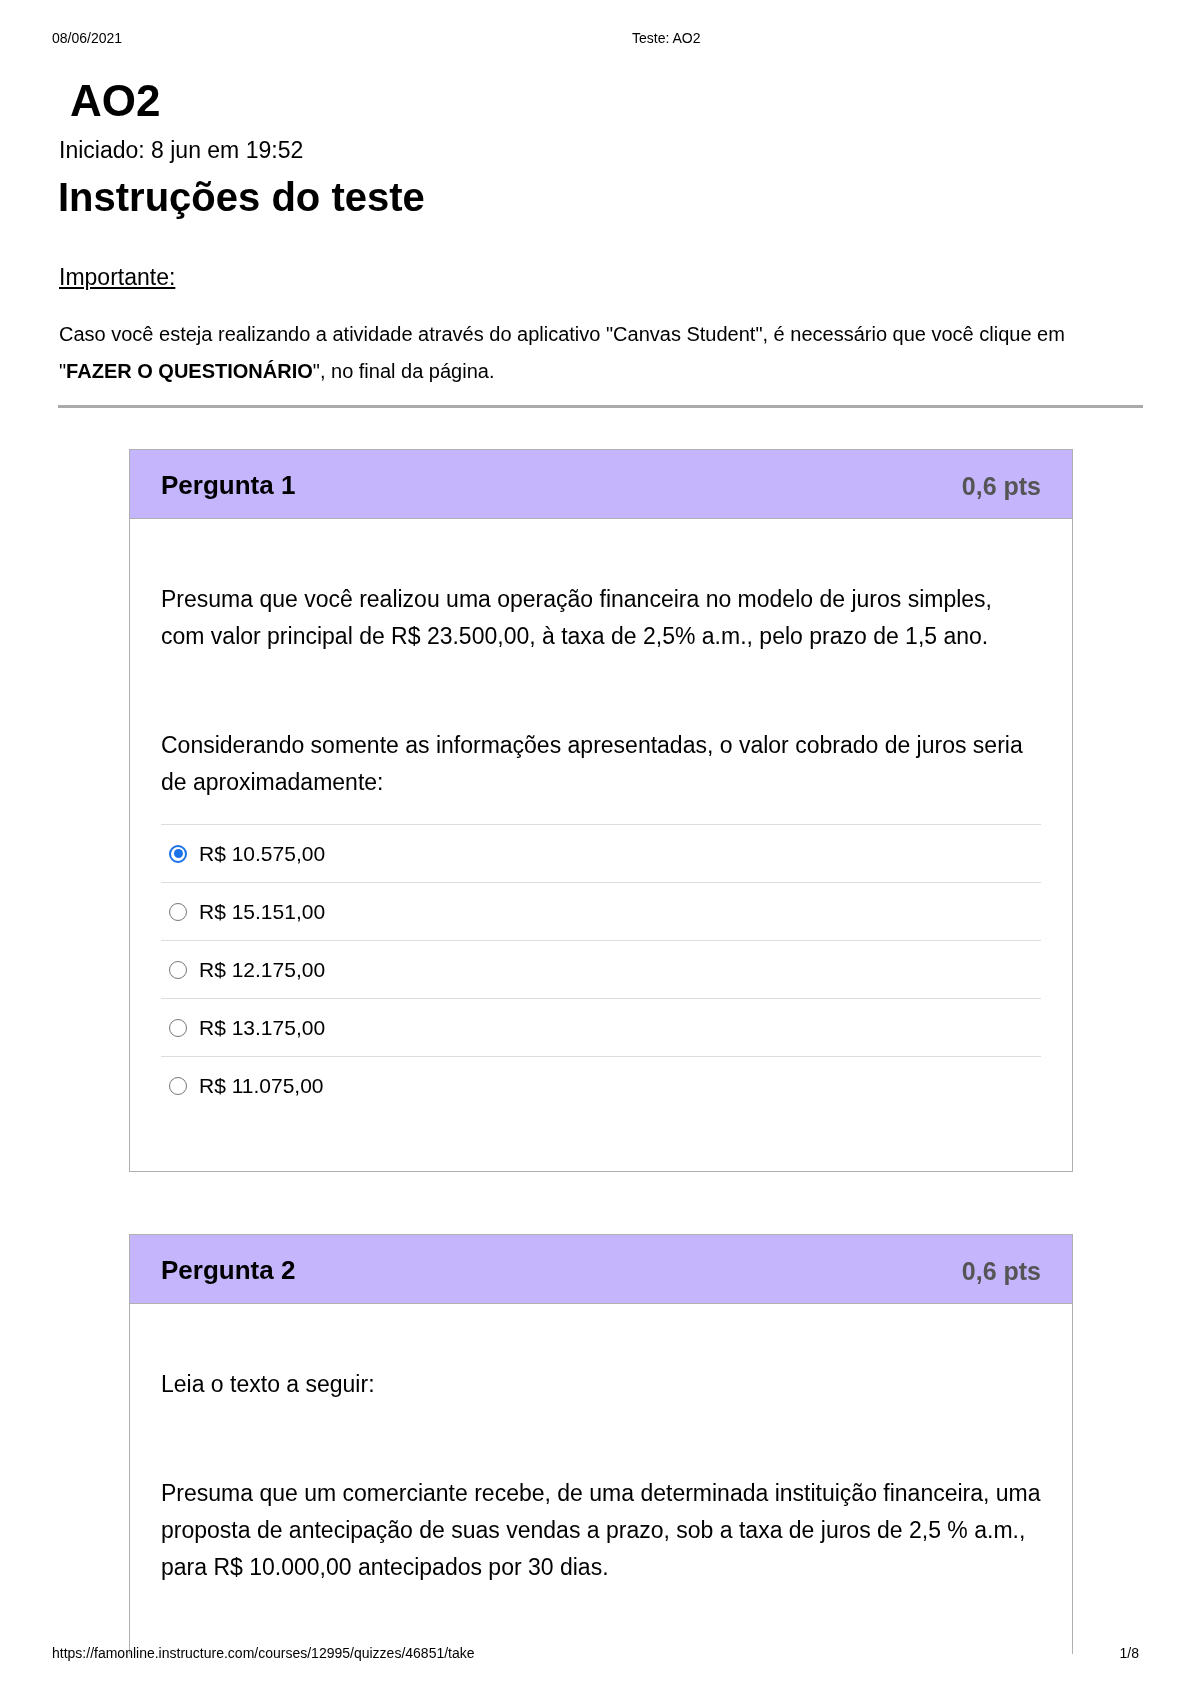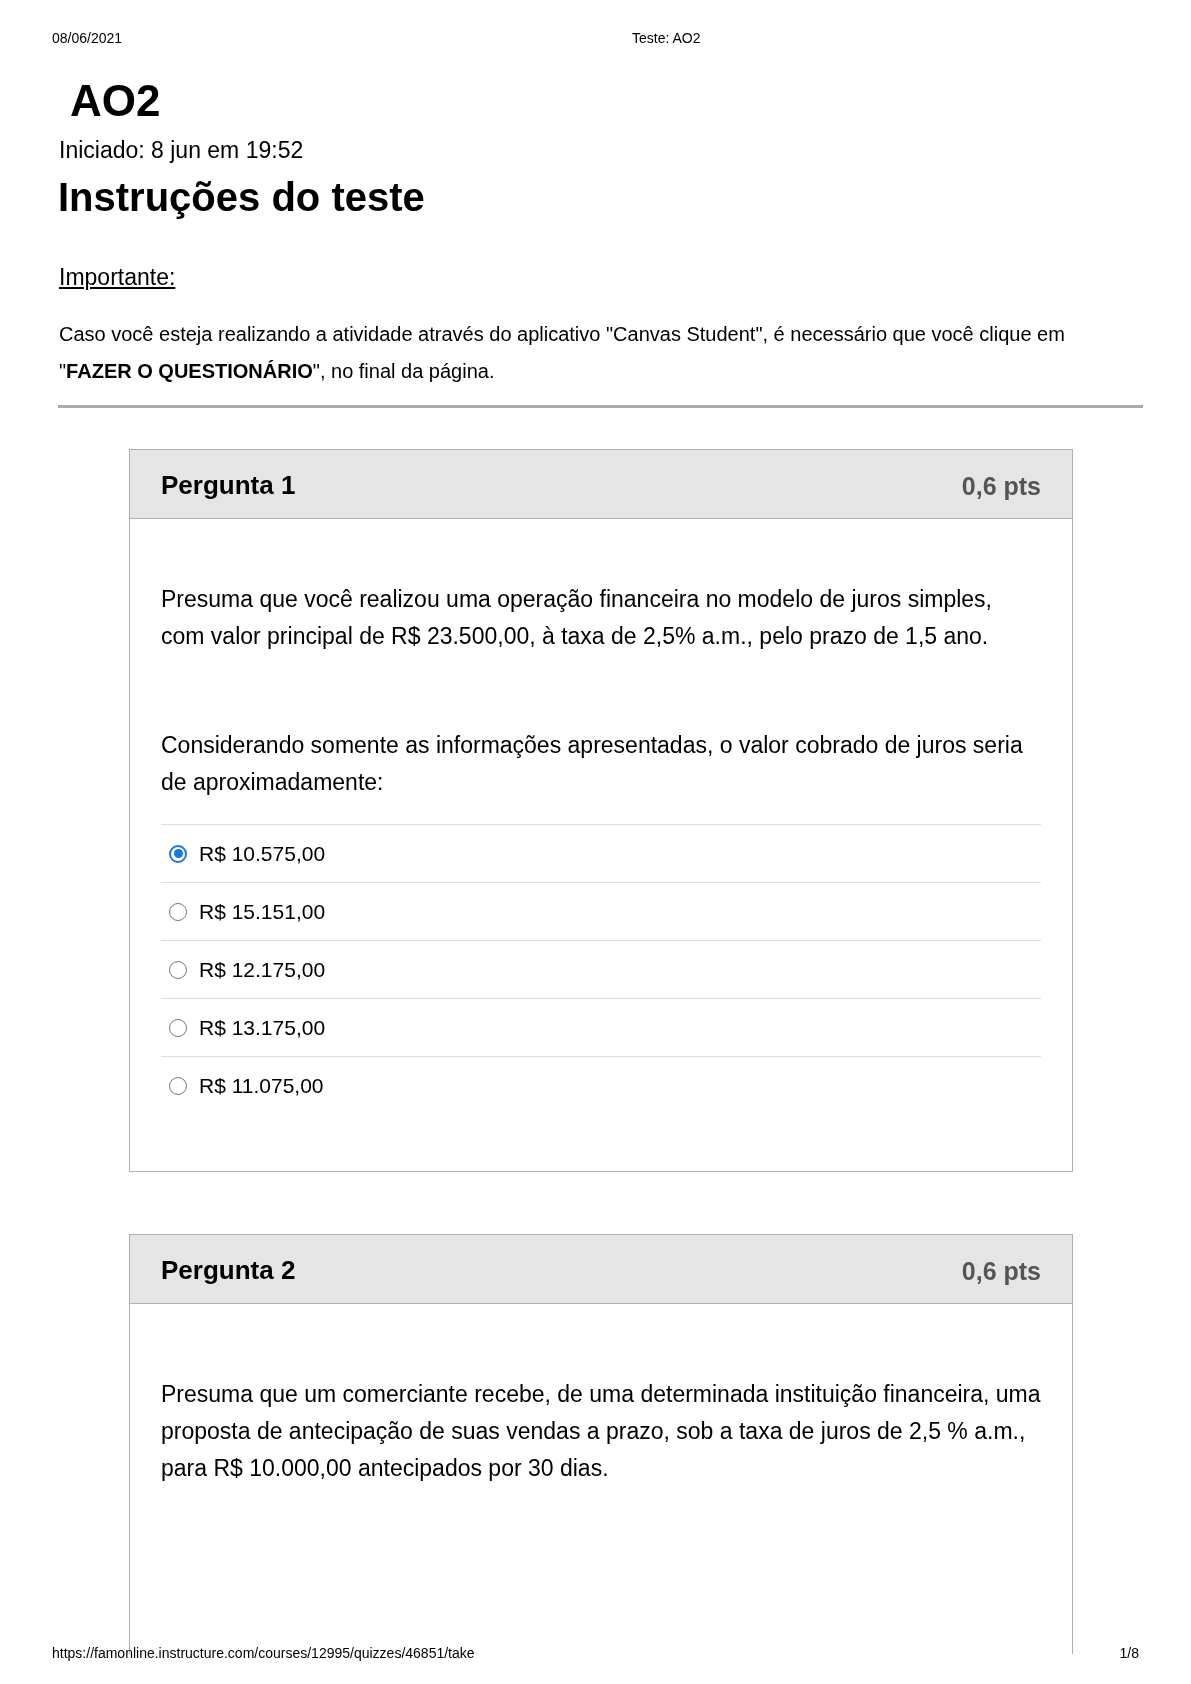--- a/index.html
+++ b/index.html
@@ -9,21 +9,21 @@
   .print-date { position: absolute; left: 0; top: 0; }
   .print-title { position: absolute; left: 580px; top: 0; }
   .quiz-title { position: absolute; left: 58px; top: 64px; font-size: 44px; font-weight: bold; margin: 12px; }
   .started { position: absolute; left: 59px; top: 137px; font-size: 23px; }
   .instr-title { position: absolute; left: 58px; top: 175px; font-size: 40px; font-weight: bold; margin: 0; }
   .important { position: absolute; left: 59px; top: 264px; font-size: 23px; text-decoration: underline; }
   .instr-body { position: absolute; left: 59px; top: 316px; width: 1080px; font-size: 20px; line-height: 37px; }
   .divider { position: absolute; left: 58px; top: 405px; width: 1085px; height: 3px; background: #aaaaaa; }
 
   .question { position: absolute; left: 129px; width: 944px; border: 1.5px solid #b0b0b0; background: #fff; box-sizing: border-box; }
-  .q-header { height: 68px; border-bottom: 1.5px solid #b0b0b0; position: relative; background: #e5e5e5; }
+  .q-header { height: 68px; border-bottom: 1.5px solid #b0b0b0; position: relative; background: #c4b5fd; }
   .q-name { position: absolute; left: 31px; top: 20px; font-size: 26px; font-weight: bold; }
   .q-pts { position: absolute; right: 31px; top: 22px; font-size: 25px; font-weight: bold; color: #555; }
   .q-body { padding: 0 31px; position: relative; }
   .q-text { font-size: 23px; line-height: 37px; margin: 0; }
   .answers { margin-top: 0; }
   .answer { height: 57px; border-top: 1.5px solid #dddddd; display: flex; align-items: center; cursor: pointer; }
   .radio { width: 18px; height: 18px; border-radius: 50%; border: 1.5px solid #777; box-sizing: border-box; margin-left: 8px; margin-right: 12px; position: relative; background: #fff; }
   .radio.checked { border: 2px solid #1a73e8; }
   .radio.checked::after { content: ""; position: absolute; left: 2.5px; top: 2.5px; width: 9px; height: 9px; border-radius: 50%; background: #1a73e8; }
   .answer-label { font-size: 21px; }
@@ -79,20 +79,21 @@
     </div>
   </div>
 </div>
 
 <div class="question" style="top:1234px; height:420px; border-bottom:none;">
   <div class="q-header">
     <span class="q-name">Pergunta 2</span>
     <span class="q-pts">0,6 pts</span>
   </div>
   <div class="q-body">
+    <p class="q-text" style="padding-top:62px;">Leia o texto a seguir:</p>
     <p class="q-text" style="padding-top:72px;">Presuma que um comerciante recebe, de uma determinada instituição financeira, uma proposta de antecipação de suas vendas a prazo, sob a taxa de juros de 2,5 % a.m., para R$ 10.000,00 antecipados por 30 dias.</p>
   </div>
 </div>
 
 <div class="print-footer">
   <span class="print-url">https://famonline.instructure.com/courses/12995/quizzes/46851/take</span>
   <span class="print-page">1/8</span>
 </div>
 
 </body></html>

